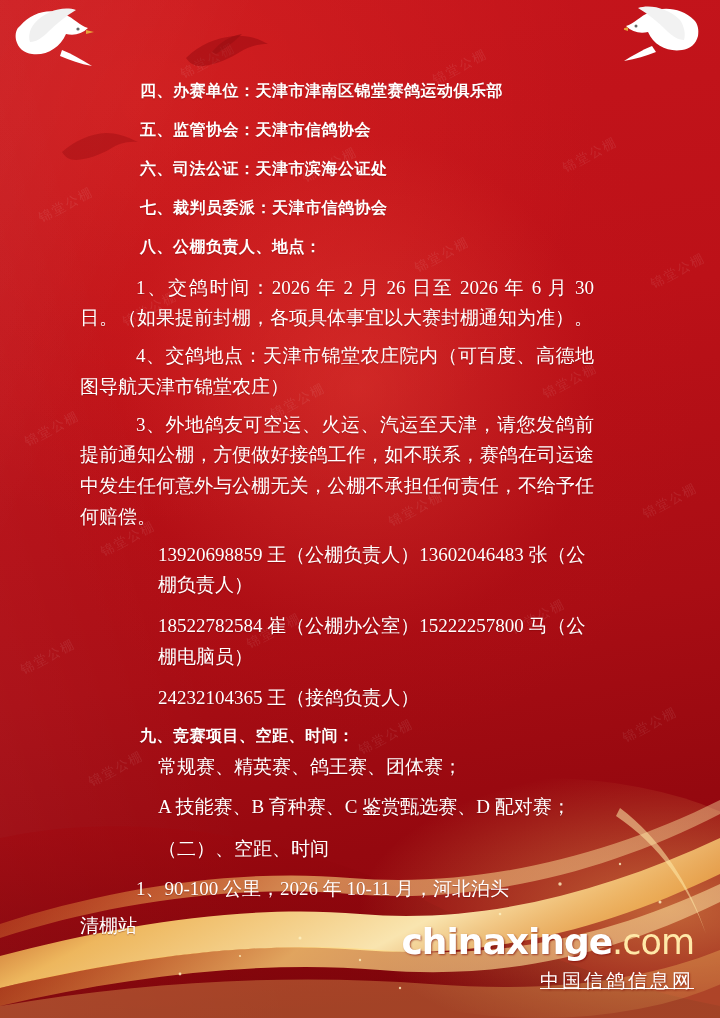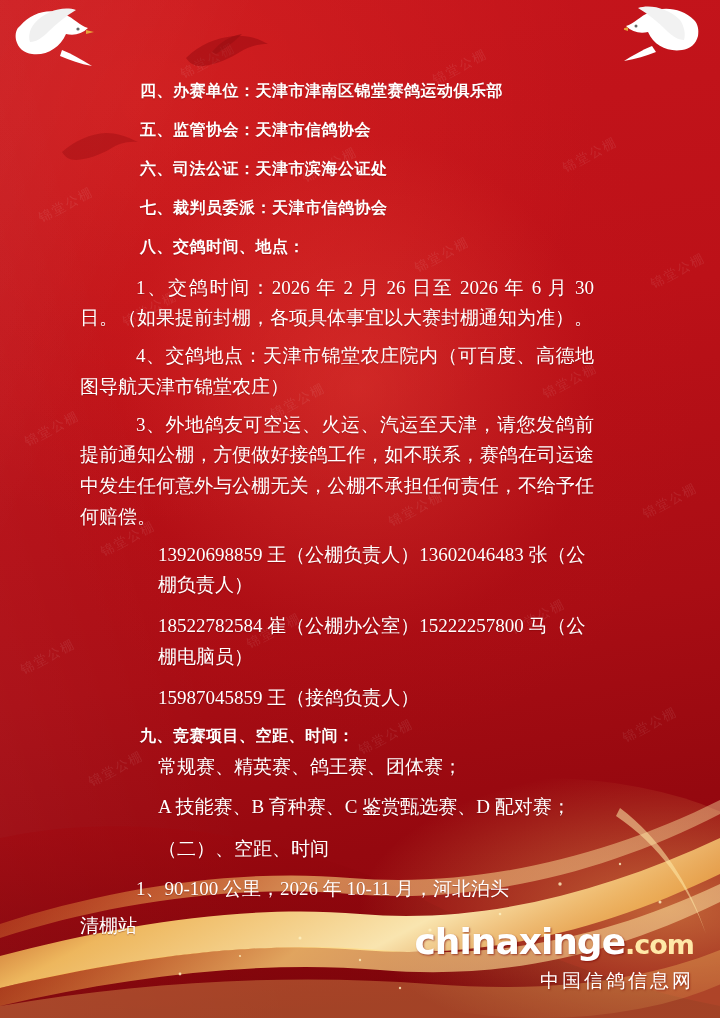--- a/index.html
+++ b/index.html
@@ -132,31 +132,32 @@
     font-size: 36px;
     letter-spacing: -1px;
     line-height: 1;
   }
   .logo-main .cx {
     color: #ffffff;
     text-shadow: 1px 1px 2px rgba(120,0,0,0.6);
   }
   .logo-main .dom {
     color: #ffe9a8;
-    font-size: 27px;
-    font-weight: bold;
+    font-size: 35px;
+    font-weight: normal;
     margin-top: 25px;
   }
   .logo-sub {
     margin-top: 8px;
     font-size: 19px;
     color: #ffffff;
     letter-spacing: 3px;
     font-family: "Liberation Serif", serif;
     text-shadow: 1px 1px 2px rgba(120,0,0,0.55);
+    text-decoration: underline;
   }
 </style>
 </head>
 <body>
 
 <div class="page">
 
   <div class="bg-streaks"></div>
 
   <div class="watermarks">
@@ -253,29 +254,29 @@
       <circle cx="660" cy="214" r="1.5"></circle>
       <circle cx="400" cy="300" r="1.2"></circle>
     </g>
   </svg>
 
   <div class="content">
     <p class="line heading">四、办赛单位：天津市津南区锦堂赛鸽运动俱乐部</p>
     <p class="line heading">五、监管协会：天津市信鸽协会</p>
     <p class="line heading">六、司法公证：天津市滨海公证处</p>
     <p class="line heading">七、裁判员委派：天津市信鸽协会</p>
-    <p class="line heading">八、交鸽时间、地点：</p>
+    <p class="line heading">八、公棚负责人、地点：</p>
 
     <p class="line para">1、交鸽时间：2026 年 2 月 26 日至 2026 年 6 月 30 日。（如果提前封棚，各项具体事宜以大赛封棚通知为准）。</p>
     <p class="line para">4、交鸽地点：天津市锦堂农庄院内（可百度、高德地图导航天津市锦堂农庄）</p>
     <p class="line para">3、外地鸽友可空运、火运、汽运至天津，请您发鸽前提前通知公棚，方便做好接鸽工作，如不联系，赛鸽在司运途中发生任何意外与公棚无关，公棚不承担任何责任，不给予任何赔偿。</p>
 
     <p class="line phone">13920698859 王（公棚负责人）13602046483 张（公棚负责人）</p>
     <p class="line phone">18522782584 崔（公棚办公室）15222257800 马（公棚电脑员）</p>
-    <p class="line phone">15987045859 王（接鸽负责人）</p>
+    <p class="line phone">24232104365 王（接鸽负责人）</p>
 
     <p class="line heading tight">九、竞赛项目、空距、时间：</p>
 
     <p class="line item">常规赛、精英赛、鸽王赛、团体赛；</p>
     <p class="line item-a">A 技能赛、B 育种赛、C 鉴赏甄选赛、D 配对赛；</p>
     <p class="line item">（二）、空距、时间</p>
 
     <p class="line para">1、90-100 公里，2026 年 10-11 月，河北泊头</p>
     <p class="line para-cont">清棚站</p>
   </div>

